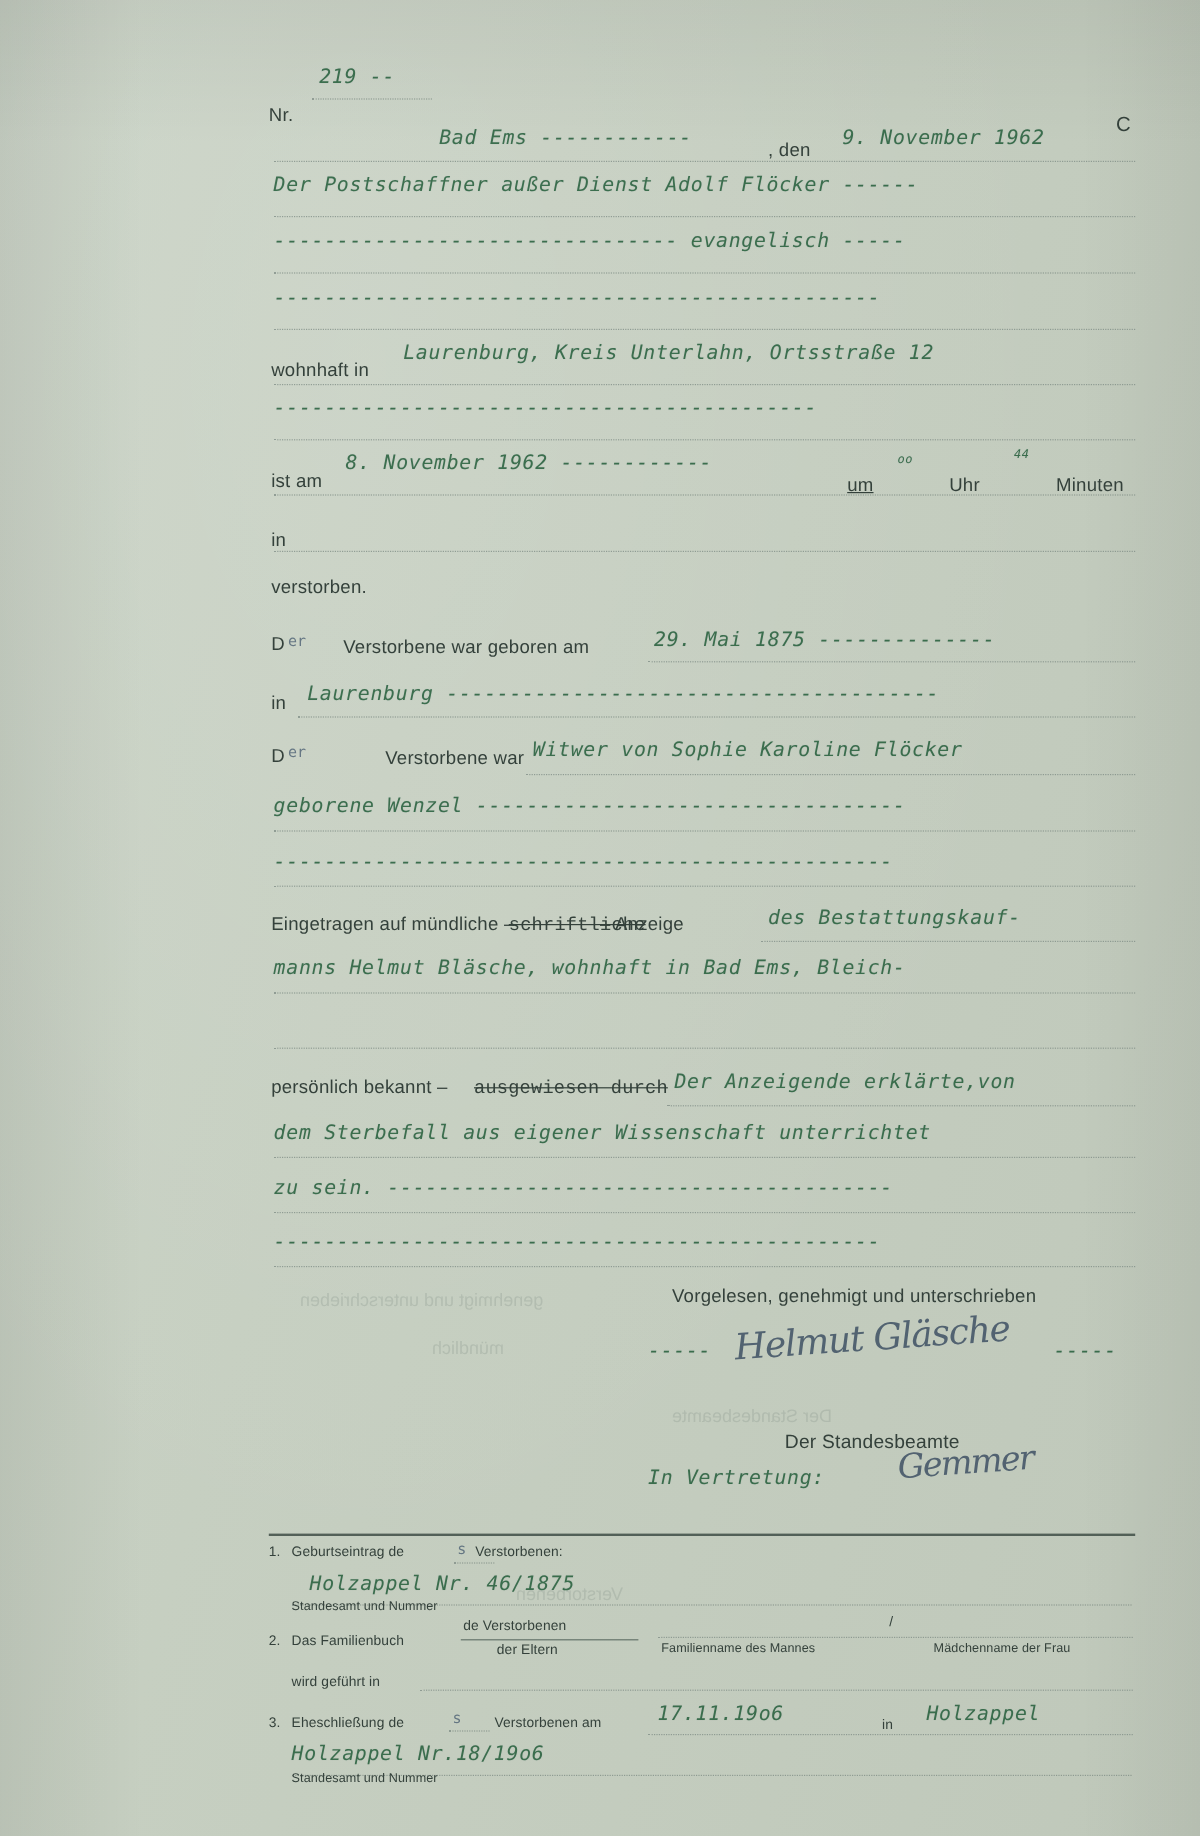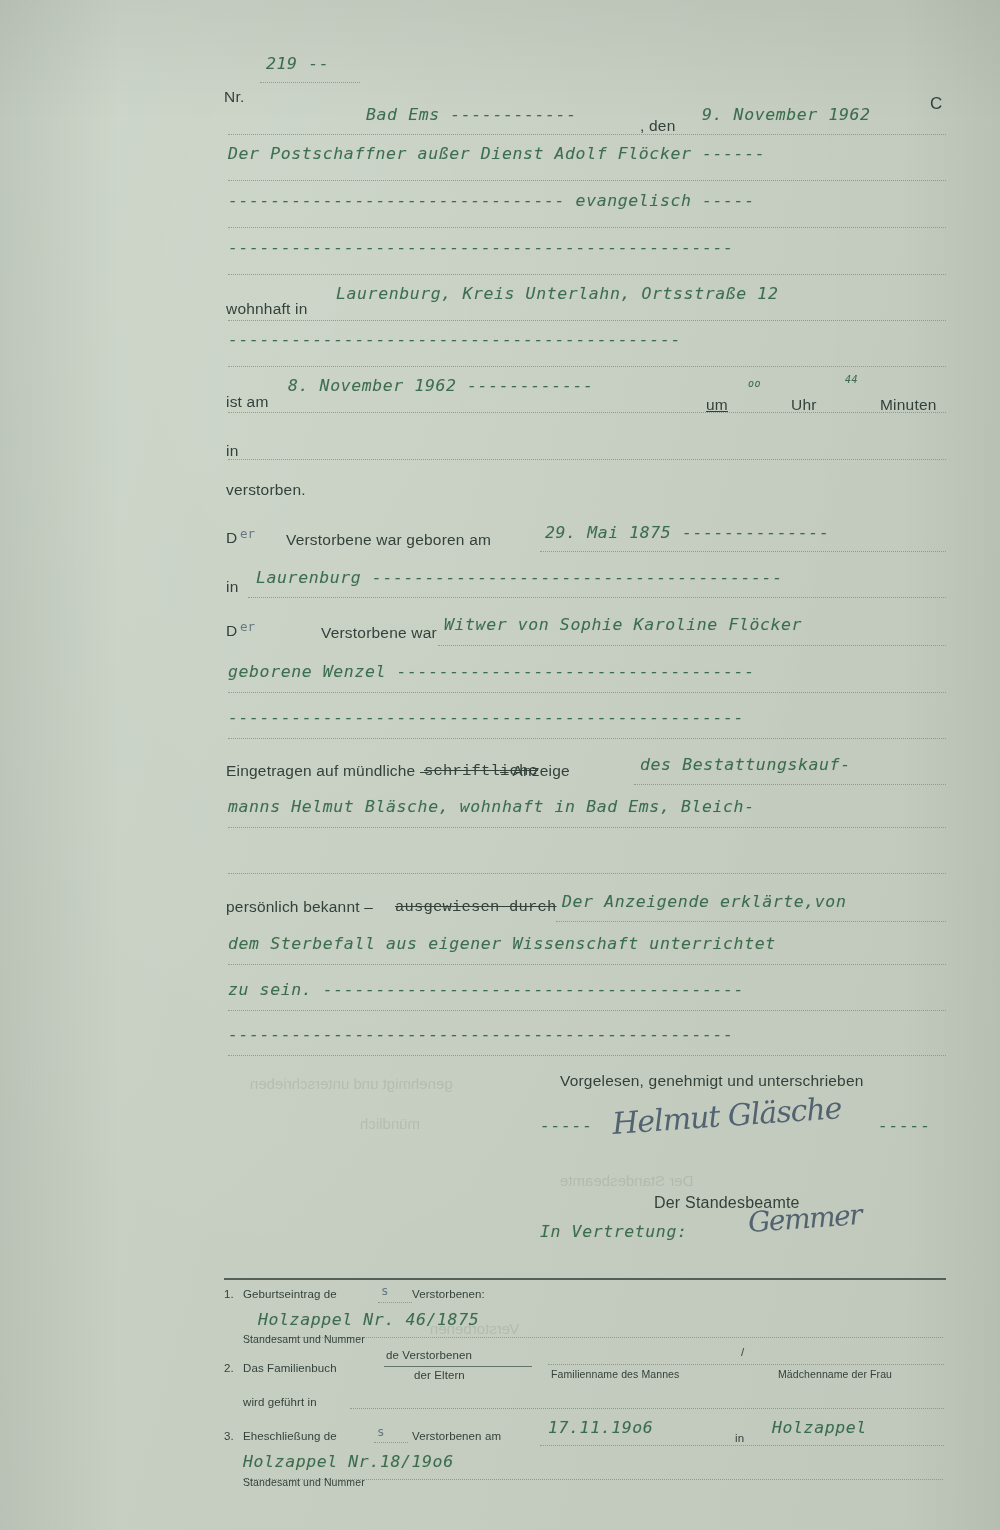--- a/index.html
+++ b/index.html
@@ -219,21 +219,21 @@
   <div class="pf bold" style="left:654px; top:1170px; font-size:16px;">Der Standesbeamte</div>
   <div class="tw" style="left:540px; top:1222px;text-align:right;">In Vertretung:</div>
   <div class="sig s2" style="left:748px; top:1202px;">Gemmer</div>
 
   <div class="rule thick" style="left:224px; top:1278px; width:722px;"></div>
 
   <div class="pf small" style="left:224px; top:1288px;">1.</div>
   <div class="pf small" style="left:243px; top:1288px;">Geburtseintrag de</div>
   <div class="sup-tw" style="left:381px; top:1283px;">s</div>
   <div class="rule" style="left:378px; top:1302px; width:34px;"></div>
-  <div class="pf small" style="left:412px; top:1288px;">Verstorbenen:</div>
+  <div class="pf small" style="left:396px; top:1288px;">Verstorbenen:</div>
 
   <div class="tw" style="left:258px; top:1310px;">Holzappel Nr. 46/1875</div>
   <div class="rule" style="left:243px; top:1337px; width:700px;"></div>
   <div class="pf tiny" style="left:243px; top:1333px;">Standesamt und Nummer</div>
 
   <div class="pf small" style="left:224px; top:1362px;">2.</div>
   <div class="pf small" style="left:243px; top:1362px;">Das Familienbuch</div>
 
   <div class="pf small" style="left:386px; top:1349px;">de     Verstorbenen</div>
   <div class="rule solid" style="left:384px; top:1366px; width:148px;"></div>

